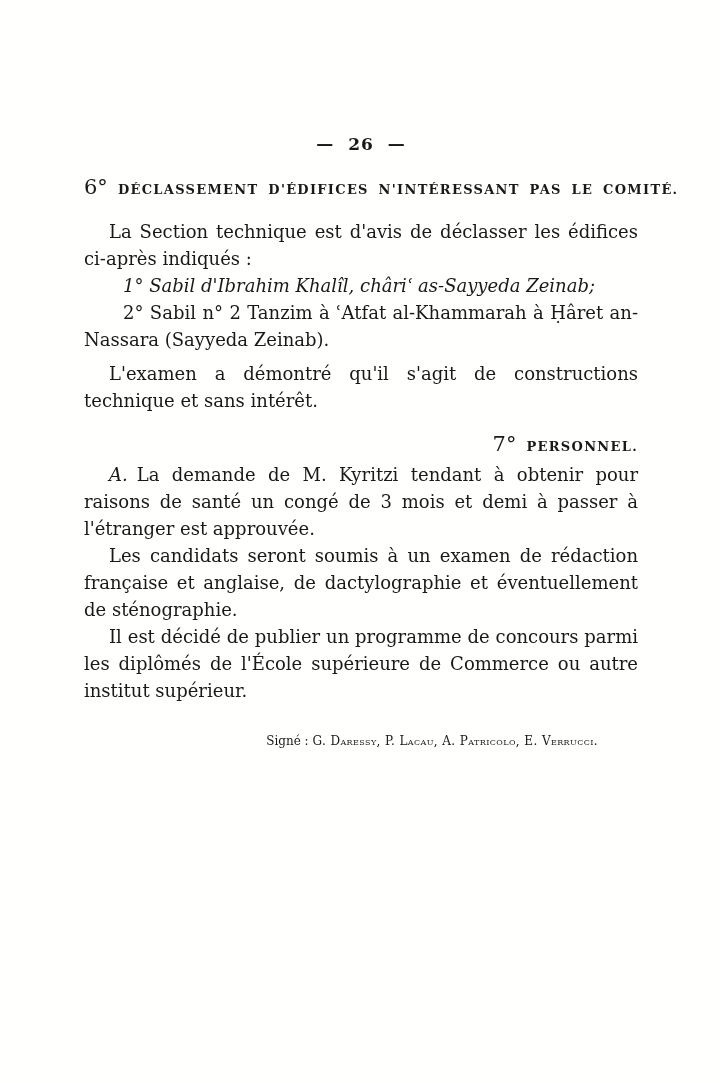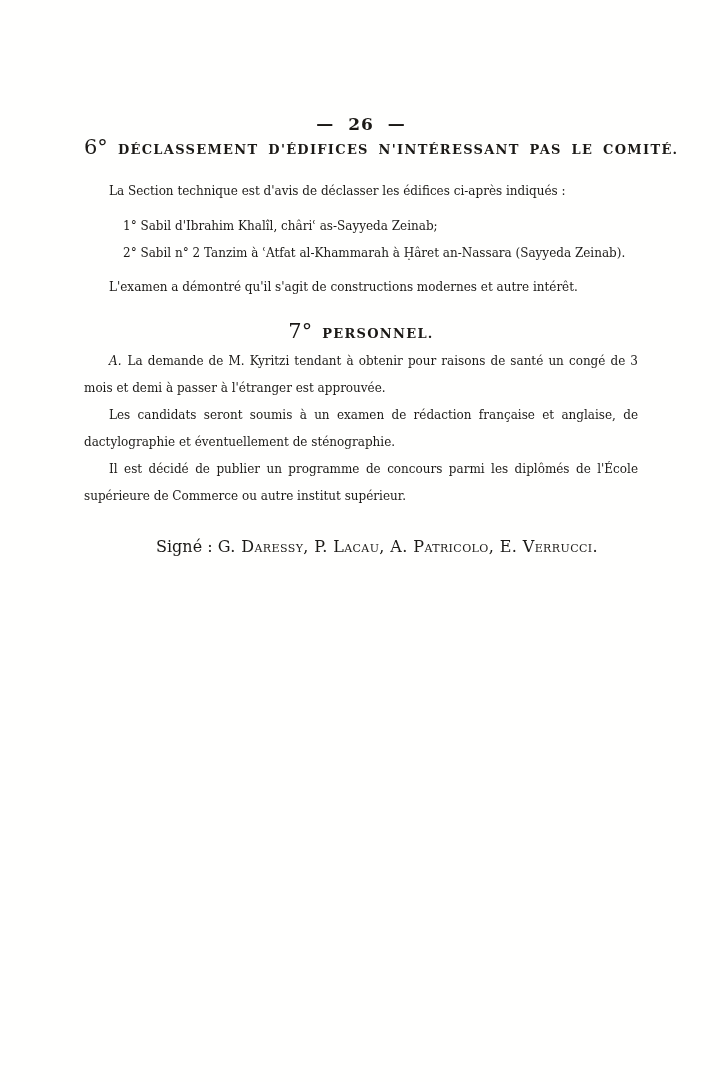--- a/index.html
+++ b/index.html
@@ -23,63 +23,65 @@
     top: 114px;
     width: 554px;
   }
   .page-number {
     text-align: center;
     font-weight: bold;
     font-size: 17px;
     line-height: 20px;
     letter-spacing: 1px;
     word-spacing: 7px;
+    margin-top: 20px;
   }
   .section-heading {
     text-align: center;
-    margin-top: 0;
+    margin-top: 20px;
     line-height: 26px;
     white-space: nowrap;
   }
   .section-heading .sec-num {
     font-size: 21px;
     font-weight: normal;
     margin-right: 10px;
   }
   .section-heading .sec-title {
     font-size: 13px;
     font-weight: bold;
     letter-spacing: 1.3px;
     word-spacing: 4px;
   }
   .section-heading.second {
     margin-top: 17px;
+    text-align: right;
   }
   p.body-par {
     margin: 0;
-    font-size: 12px;
+    font-size: 18px;
     line-height: 27px;
     text-align: justify;
     text-indent: 25px;
   }
   p.intro      { margin-top: 15px; }
   p.list-item  { text-indent: 39px; }
-  p.item-1     { margin-top: 8px; }
+  p.item-1     { margin-top: 0; font-style: italic; }
   p.item-2     { }
   p.examen     { margin-top: 7px; }
   p.par-a      { margin-top: 1px; }
   p.par-b      { margin-top: 10px; }
   p.flow       { margin-top: 0; }
   .lead-letter {
     font-style: italic;
     margin-right: 0.5em;
   }
   .signature {
     margin-top: 25px;
-    font-size: 16px;
+    font-size: 12px;
     line-height: 24px;
     text-align: right;
     padding-right: 40px;
   }
   .signature .sig-names {
     font-variant: small-caps;
     letter-spacing: 0.4px;
   }
 </style>
 </head>
@@ -93,21 +95,21 @@
     <div class="section-heading">
       <span class="sec-num">6°</span><span class="sec-title">DÉCLASSEMENT D'ÉDIFICES N'INTÉRESSANT PAS LE COMITÉ.</span>
     </div>
 
     <p class="body-par intro">La Section technique est d'avis de déclasser les édifices ci-après indiqués :</p>
 
     <p class="body-par list-item item-1">1° Sabil d'Ibrahim Khalîl, châriʿ as-Sayyeda Zeinab;</p>
 
     <p class="body-par list-item item-2">2° Sabil n° 2 Tanzim à ʿAtfat al-Khammarah à Ḥâret an-Nassara (Sayyeda Zeinab).</p>
 
-    <p class="body-par examen">L'examen a démontré qu'il s'agit de constructions modernes et autre intérêt.</p>
+    <p class="body-par examen">L'examen a démontré qu'il s'agit de constructions technique et sans intérêt.</p>
 
     <div class="section-heading second">
       <span class="sec-num">7°</span><span class="sec-title">PERSONNEL.</span>
     </div>
 
     <p class="body-par par-a">
       <span class="lead-letter">A.</span><span>La demande de M. Kyritzi tendant à obtenir pour raisons de santé un congé de 3 mois et demi à passer à l'étranger est approuvée.</span>
     </p>
 
 

